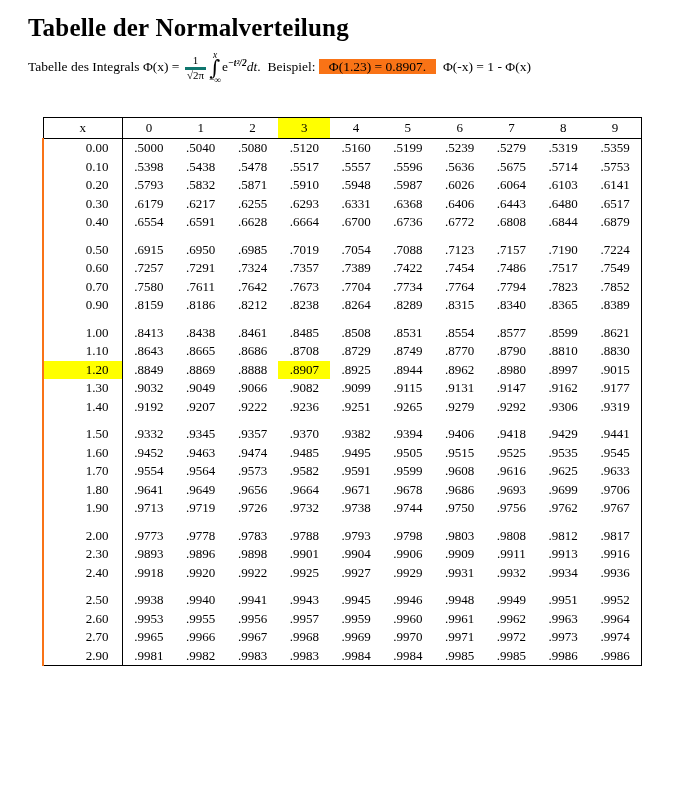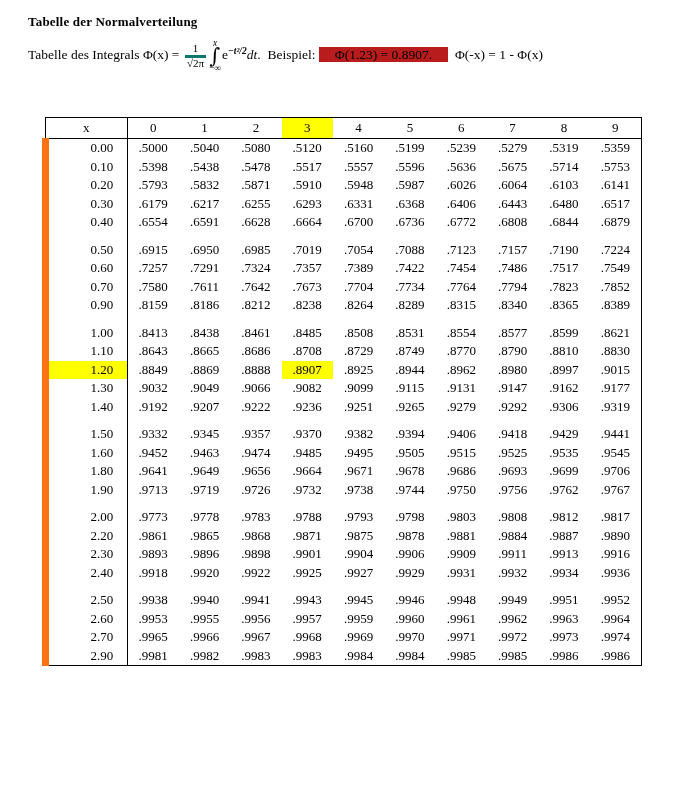--- a/index.html
+++ b/index.html
@@ -15,21 +15,21 @@
     overflow: hidden;
   }
   .page {
     position: relative;
     width: 675px;
     height: 791px;
     padding: 0;
   }
   .title {
     font-family: "Liberation Serif", serif;
-    font-size: 13px;
+    font-size: 25px;
     font-weight: bold;
     margin: 14px 12px 0 28px;
     letter-spacing: 0.2px;
   }
   .subtitle {
     font-family: "Liberation Serif", serif;
     font-size: 13.5px;
     margin: 9px 0 0 28px;
     white-space: nowrap;
     line-height: 1;
@@ -58,22 +58,22 @@
     font-size: 11px;
     line-height: 1;
     margin: 0 1px;
   }
   .intgroup .lim-top { display: block; font-size: 9.5px; }
   .intgroup .int-sym { display: block; font-size: 21px; line-height: 0.72; font-family: "DejaVu Serif", serif; }
   .intgroup .lim-bot { display: block; font-size: 9.5px; }
   .ital { font-style: italic; }
   .sup { font-size: 9.5px; vertical-align: super; font-weight: bold; }
   .hl {
-    background: #b91c1c;
-    padding: 0 16px;
+    background: #f97316;
+    padding: 0 10px;
   }
   .tablewrap {
     position: absolute;
     left: 42px;
     top: 103px;
     width: 600px;
   }
   table.normtable {
     border-collapse: collapse;
     width: 600px;
@@ -104,21 +104,21 @@
     height: 20px;
     line-height: 20px;
   }
   thead tr.headrow th.leftedge {
     border-left: 1px solid #000;
   }
   thead tr.headrow th.rightedge {
     border-right: 1px solid #000;
   }
   tbody td.leftedge {
-    border-left: 7px solid #f97316;
+    border-left: 2px solid #f97316;
     padding-left: 28px;
   }
   tbody td.rightedge {
     border-right: 1px solid #000;
   }
   tbody tr.lastrow td {
     border-bottom: 1px solid #000;
   }
   tbody tr.spacer td {
     height: 9px;
@@ -400,20 +400,33 @@
             <td class="vcell">.9474</td>
             <td class="vcell">.9485</td>
             <td class="vcell">.9495</td>
             <td class="vcell">.9505</td>
             <td class="vcell">.9515</td>
             <td class="vcell">.9525</td>
             <td class="vcell">.9535</td>
             <td class="vcell rightedge">.9545</td>
           </tr>
           <tr>
+            <td class="xcell leftedge">1.70</td>
+            <td class="vcell">.9554</td>
+            <td class="vcell">.9564</td>
+            <td class="vcell">.9573</td>
+            <td class="vcell">.9582</td>
+            <td class="vcell">.9591</td>
+            <td class="vcell">.9599</td>
+            <td class="vcell">.9608</td>
+            <td class="vcell">.9616</td>
+            <td class="vcell">.9625</td>
+            <td class="vcell rightedge">.9633</td>
+          </tr>
+          <tr>
             <td class="xcell leftedge">1.80</td>
             <td class="vcell">.9641</td>
             <td class="vcell">.9649</td>
             <td class="vcell">.9656</td>
             <td class="vcell">.9664</td>
             <td class="vcell">.9671</td>
             <td class="vcell">.9678</td>
             <td class="vcell">.9686</td>
             <td class="vcell">.9693</td>
             <td class="vcell">.9699</td>
@@ -450,33 +463,20 @@
             <td class="vcell">.9773</td>
             <td class="vcell">.9778</td>
             <td class="vcell">.9783</td>
             <td class="vcell">.9788</td>
             <td class="vcell">.9793</td>
             <td class="vcell">.9798</td>
             <td class="vcell">.9803</td>
             <td class="vcell">.9808</td>
             <td class="vcell">.9812</td>
             <td class="vcell rightedge">.9817</td>
-          </tr>
-          <tr>
-            <td class="xcell leftedge">2.20</td>
-            <td class="vcell">.9861</td>
-            <td class="vcell">.9865</td>
-            <td class="vcell">.9868</td>
-            <td class="vcell">.9871</td>
-            <td class="vcell">.9875</td>
-            <td class="vcell">.9878</td>
-            <td class="vcell">.9881</td>
-            <td class="vcell">.9884</td>
-            <td class="vcell">.9887</td>
-            <td class="vcell rightedge">.9890</td>
           </tr>
           <tr>
             <td class="xcell leftedge">2.30</td>
             <td class="vcell">.9893</td>
             <td class="vcell">.9896</td>
             <td class="vcell">.9898</td>
             <td class="vcell">.9901</td>
             <td class="vcell">.9904</td>
             <td class="vcell">.9906</td>
             <td class="vcell">.9909</td>

